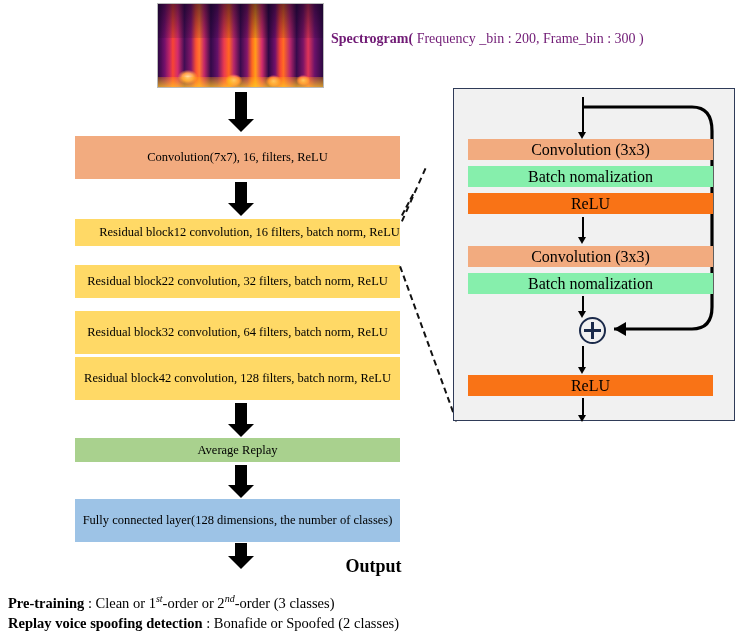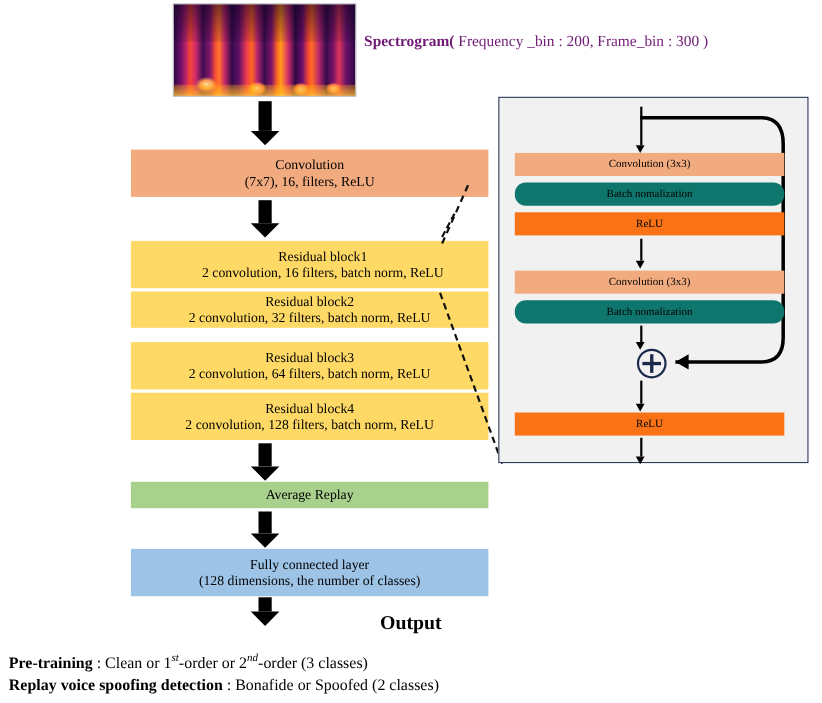--- a/index.html
+++ b/index.html
@@ -7,27 +7,26 @@
     width:747px;height:639px;position:relative;
     background:#ffffff;
     font-family:"Liberation Serif", serif;
     overflow:hidden;
   }
   .abs{position:absolute;}
 
   
   .block{
     position:absolute;
-    display:flex;flex-direction:column;
+    display:flex;flex-direction:row;
     align-items:center;justify-content:center;
     text-align:left;
     font-size:12.5px;color:#000;
     line-height:15px;
     box-sizing:border-box;
-    margin-left:44px;
   }
   .block .l1,.block .l2{display:block;white-space:nowrap;}
 
   
   .bigarrow{position:absolute;width:26px;}
   .bigarrow .shaft{
     position:absolute;left:7px;top:0;width:12px;background:#000;
   }
   .bigarrow .head{
     position:absolute;left:0;width:0;height:0;
@@ -70,24 +69,24 @@
 
   
   #panel{
     left:453px;top:88px;width:282px;height:333px;
     background:#f1f1f1;border:1.4px solid #2f3b58;
     box-sizing:border-box;
   }
   .pblock{
     position:absolute;left:14px;width:245px;height:21px;
     display:flex;align-items:center;justify-content:center;
-    font-size:10px;color:#000;
+    font-size:16px;color:#000;
   }
   .p-conv{background:#f2ab7f;}
-  .p-bn{background:#0f766e;border-radius:10px;}
+  .p-bn{background:#86efac;}
   .p-relu{background:#f97316;}
 
   
   .tarrow{position:absolute;width:9px;}
   .tarrow .s{position:absolute;left:3.5px;top:0;width:2px;background:#000;}
   .tarrow .h{position:absolute;left:0;width:0;height:0;
     border-left:4.5px solid transparent;border-right:4.5px solid transparent;
     border-top:7px solid #000;}
 
   
@@ -137,21 +136,21 @@
 <div class="block" id="blk-conv" style="left:75px;top:136px;width:325px;height:43px;background:#f2ab7f;">
   <span class="l1">Convolution</span>
   <span class="l2">(7x7), 16, filters, ReLU</span>
 </div>
 
 <div class="bigarrow" style="left:228px;top:182px;height:34px;">
   <div class="shaft" style="height:21px;"></div>
   <div class="head" style="top:21px;"></div>
 </div>
 
-<div class="block" id="blk-res1" style="left:75px;top:219px;width:325px;height:43px;background:#ffd966;padding-left:24px;">
+<div class="block" id="blk-res1" style="left:75px;top:219px;width:325px;height:27px;background:#ffd966;padding-left:24px;">
   <span class="l1">Residual block1</span>
   <span class="l2">2 convolution, 16 filters, batch norm, ReLU</span>
 </div>
 
 <div class="block" id="blk-res2" style="left:75px;top:265px;width:325px;height:33px;background:#ffd966;">
   <span class="l1">Residual block2</span>
   <span class="l2">2 convolution, 32 filters, batch norm, ReLU</span>
 </div>
 
 <div class="block" id="blk-res3" style="left:75px;top:311px;width:325px;height:43px;background:#ffd966;">

